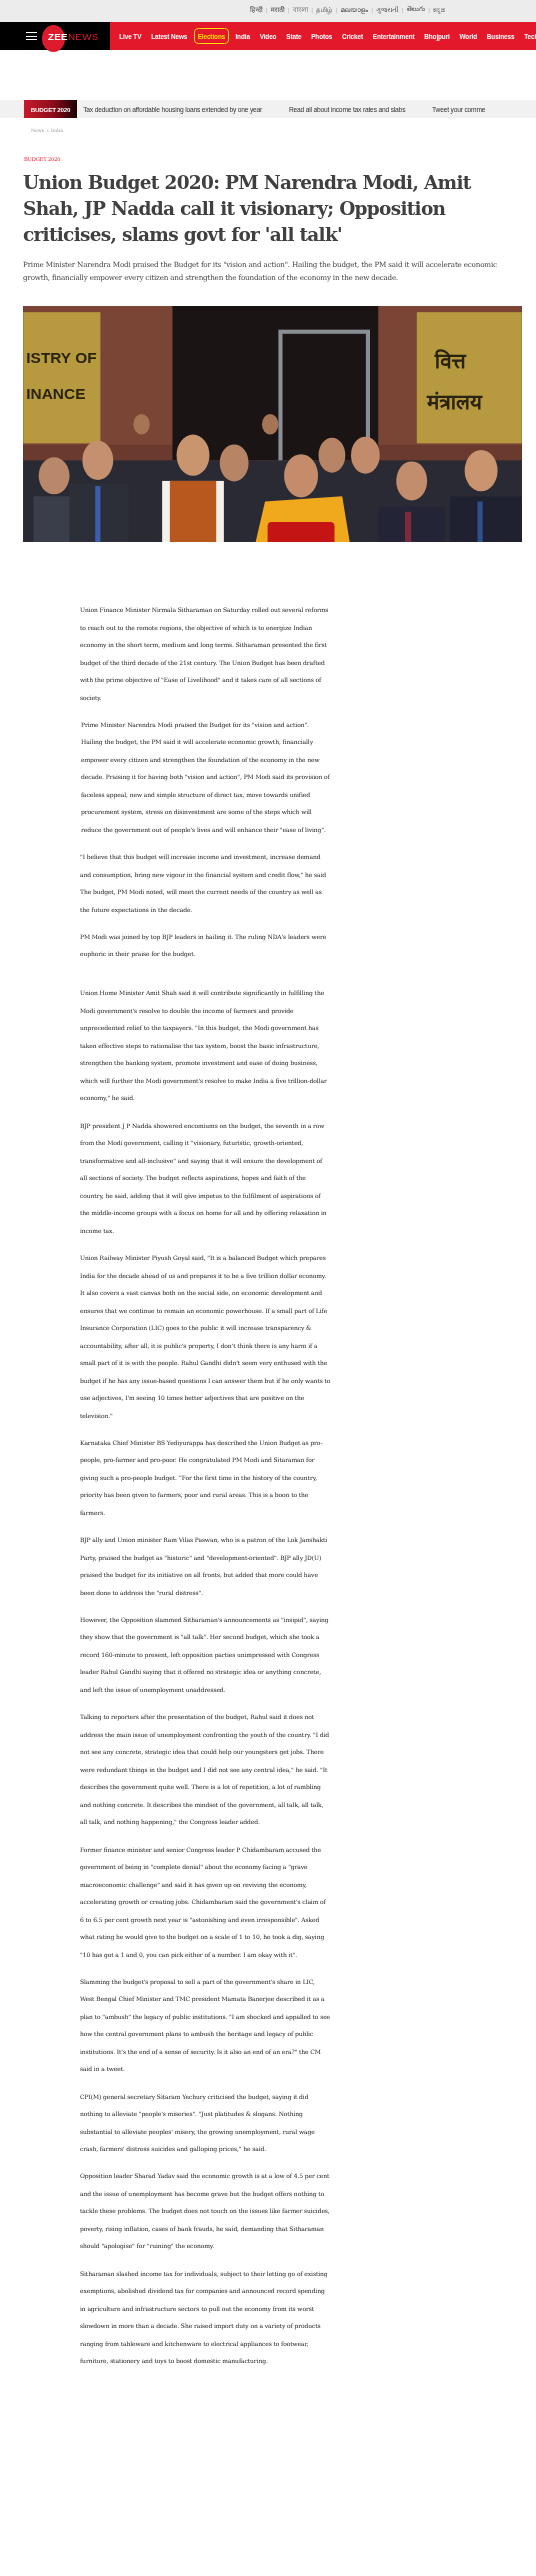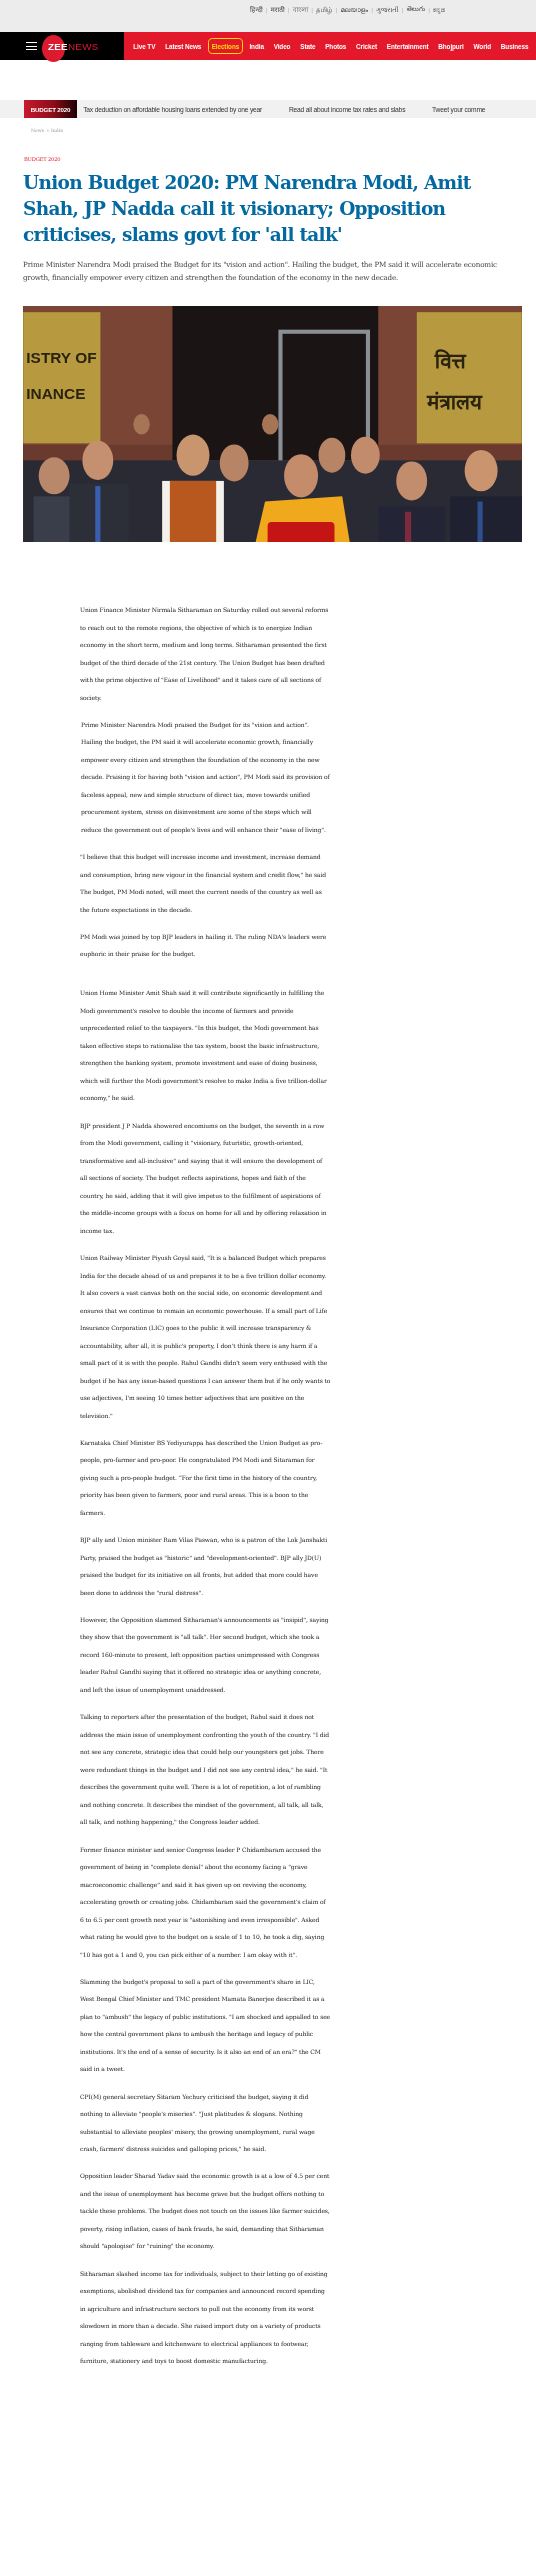--- a/index.html
+++ b/index.html
@@ -1,45 +1,45 @@
 <!DOCTYPE html>
 <html style="font-size:8.2px"><head>
 <meta charset="utf-8">
 <style>
   * { box-sizing: border-box; margin: 0; padding: 0; }
   html, body { width: 537px; background: #ffffff; }
   body { font-family: "DejaVu Serif", serif; color: #222; height: 2652px; position: relative; overflow-x: hidden; }
 
-  .lang-bar { height: 32px; background: #ececec; position: relative; }
+  .lang-bar { height: 22px; background: #ececec; position: relative; }
   .lang-list { position: absolute; left: 248px; top: 3.6px; display: flex; align-items: center; font-family: "DejaVu Sans", sans-serif; font-size: 6.7px; color: #444; }
   .lang-list .lang { padding: 0 2.1px; }
   .lang-list .sep { color: #aaa; font-size: 5.2px; padding: 0 1px; }
 
   .nav { height: 28px; display: flex; position: relative; }
-  .nav-brand { width: 124px; background: #000; position: relative; height: 28px; overflow: visible; }
+  .nav-brand { width: 110px; background: #000; position: relative; height: 28px; overflow: visible; }
   .hamburger { position: absolute; left: 26px; top: 10.3px; width: 11.3px; height: 8.2px; display: flex; flex-direction: column; justify-content: space-between; }
   .hamburger span { display: block; height: 1px; background: #fff; }
   .logo-circle { position: absolute; left: 42px; top: 3.1px; width: 23px; height: 27px; border-radius: 50%; background: #dc1c2e; }
   .logo-text { position: absolute; left: 48px; top: 8.8px; font-family: "Liberation Sans", sans-serif; font-size: 9.8px; letter-spacing: 0.3px; }
   .logo-text .zee { color: #fff; font-weight: bold; }
   .logo-text .news { color: #dc1c2e; font-weight: normal; }
   .nav-menu { flex: 1; background: #e3192b; display: flex; align-items: center; padding-left: 9.3px; white-space: nowrap; overflow: hidden; }
   .nav-item { font-family: "Liberation Sans", sans-serif; font-weight: bold; font-size: 6.4px; color: #fff; margin-right: 9.8px; letter-spacing: -0.1px; }
   .nav-item.highlight { color: #ffdf00; border: 0.5px solid #ffdf00; border-radius: 4.6px; padding: 3.1px 2.6px; margin-left: -3.1px; margin-right: 6.7px; }
 
   .ticker { position: absolute; top: 100px; left: 0; width: 537px; height: 18px; background: #f1f1f1; display: flex; align-items: center; white-space: nowrap; overflow: hidden; }
   .ticker-label { margin-left: 24px; width: 53px; height: 18px; background: linear-gradient(90deg, #c81a2c 0%, #8c0d1a 55%, #1a0004 100%); color: #fff; font-family: "Liberation Sans", sans-serif; font-weight: bold; font-size: 6.2px; display: flex; align-items: center; justify-content: center; letter-spacing: -0.2px; }
   .ticker-item { font-family: "Liberation Sans", sans-serif; font-size: 6.7px; color: #333; margin-left: 6.2px; margin-right: 20.6px; letter-spacing: -0.2px; }
 
   .breadcrumb { position: absolute; top: 128px; left: 31px; font-family: "DejaVu Serif", serif; font-size: 4.6px; color: #999; }
   .breadcrumb .sep { margin: 0 2.1px; }
 
   .category { position: absolute; top: 156px; left: 24px; font-family: "DejaVu Serif", serif; font-size: 5.2px; color: #e3192b; letter-spacing: -0.2px; }
 
-  .headline { position: absolute; top: 170px; left: 23px; width: 495px; font-family: "DejaVu Serif", serif; font-weight: bold; font-size: 18.5px; line-height: 26px; color: #0369a1; letter-spacing: -0.7px; }
+  .headline { position: absolute; top: 170px; left: 23px; width: 495px; font-family: "DejaVu Serif", serif; font-weight: bold; font-size: 18.5px; line-height: 26px; color: #404040; letter-spacing: -0.7px; }
 
   .summary { position: absolute; top: 258px; left: 23px; width: 495px; font-family: "DejaVu Serif", serif; font-size: 7.2px; line-height: 13.4px; color: #444; letter-spacing: -0.2px; }
 
   .hero { position: absolute; top: 306px; left: 23px; width: 499px; height: 236px; overflow: hidden; background: #5a2e24; }
 
   .article { position: absolute; top: 601px; left: 80px; width: 251px; }
   .article p { font-family: "DejaVu Serif", serif; font-size: 6px; line-height: 17.5px; color: #1b1b1b; margin-bottom: 9.8px; letter-spacing: -0.1px; }
   .article p.indent { padding-left: 1px; }
   .article p.extra-gap { margin-bottom: 21.6px; }
 </style>

